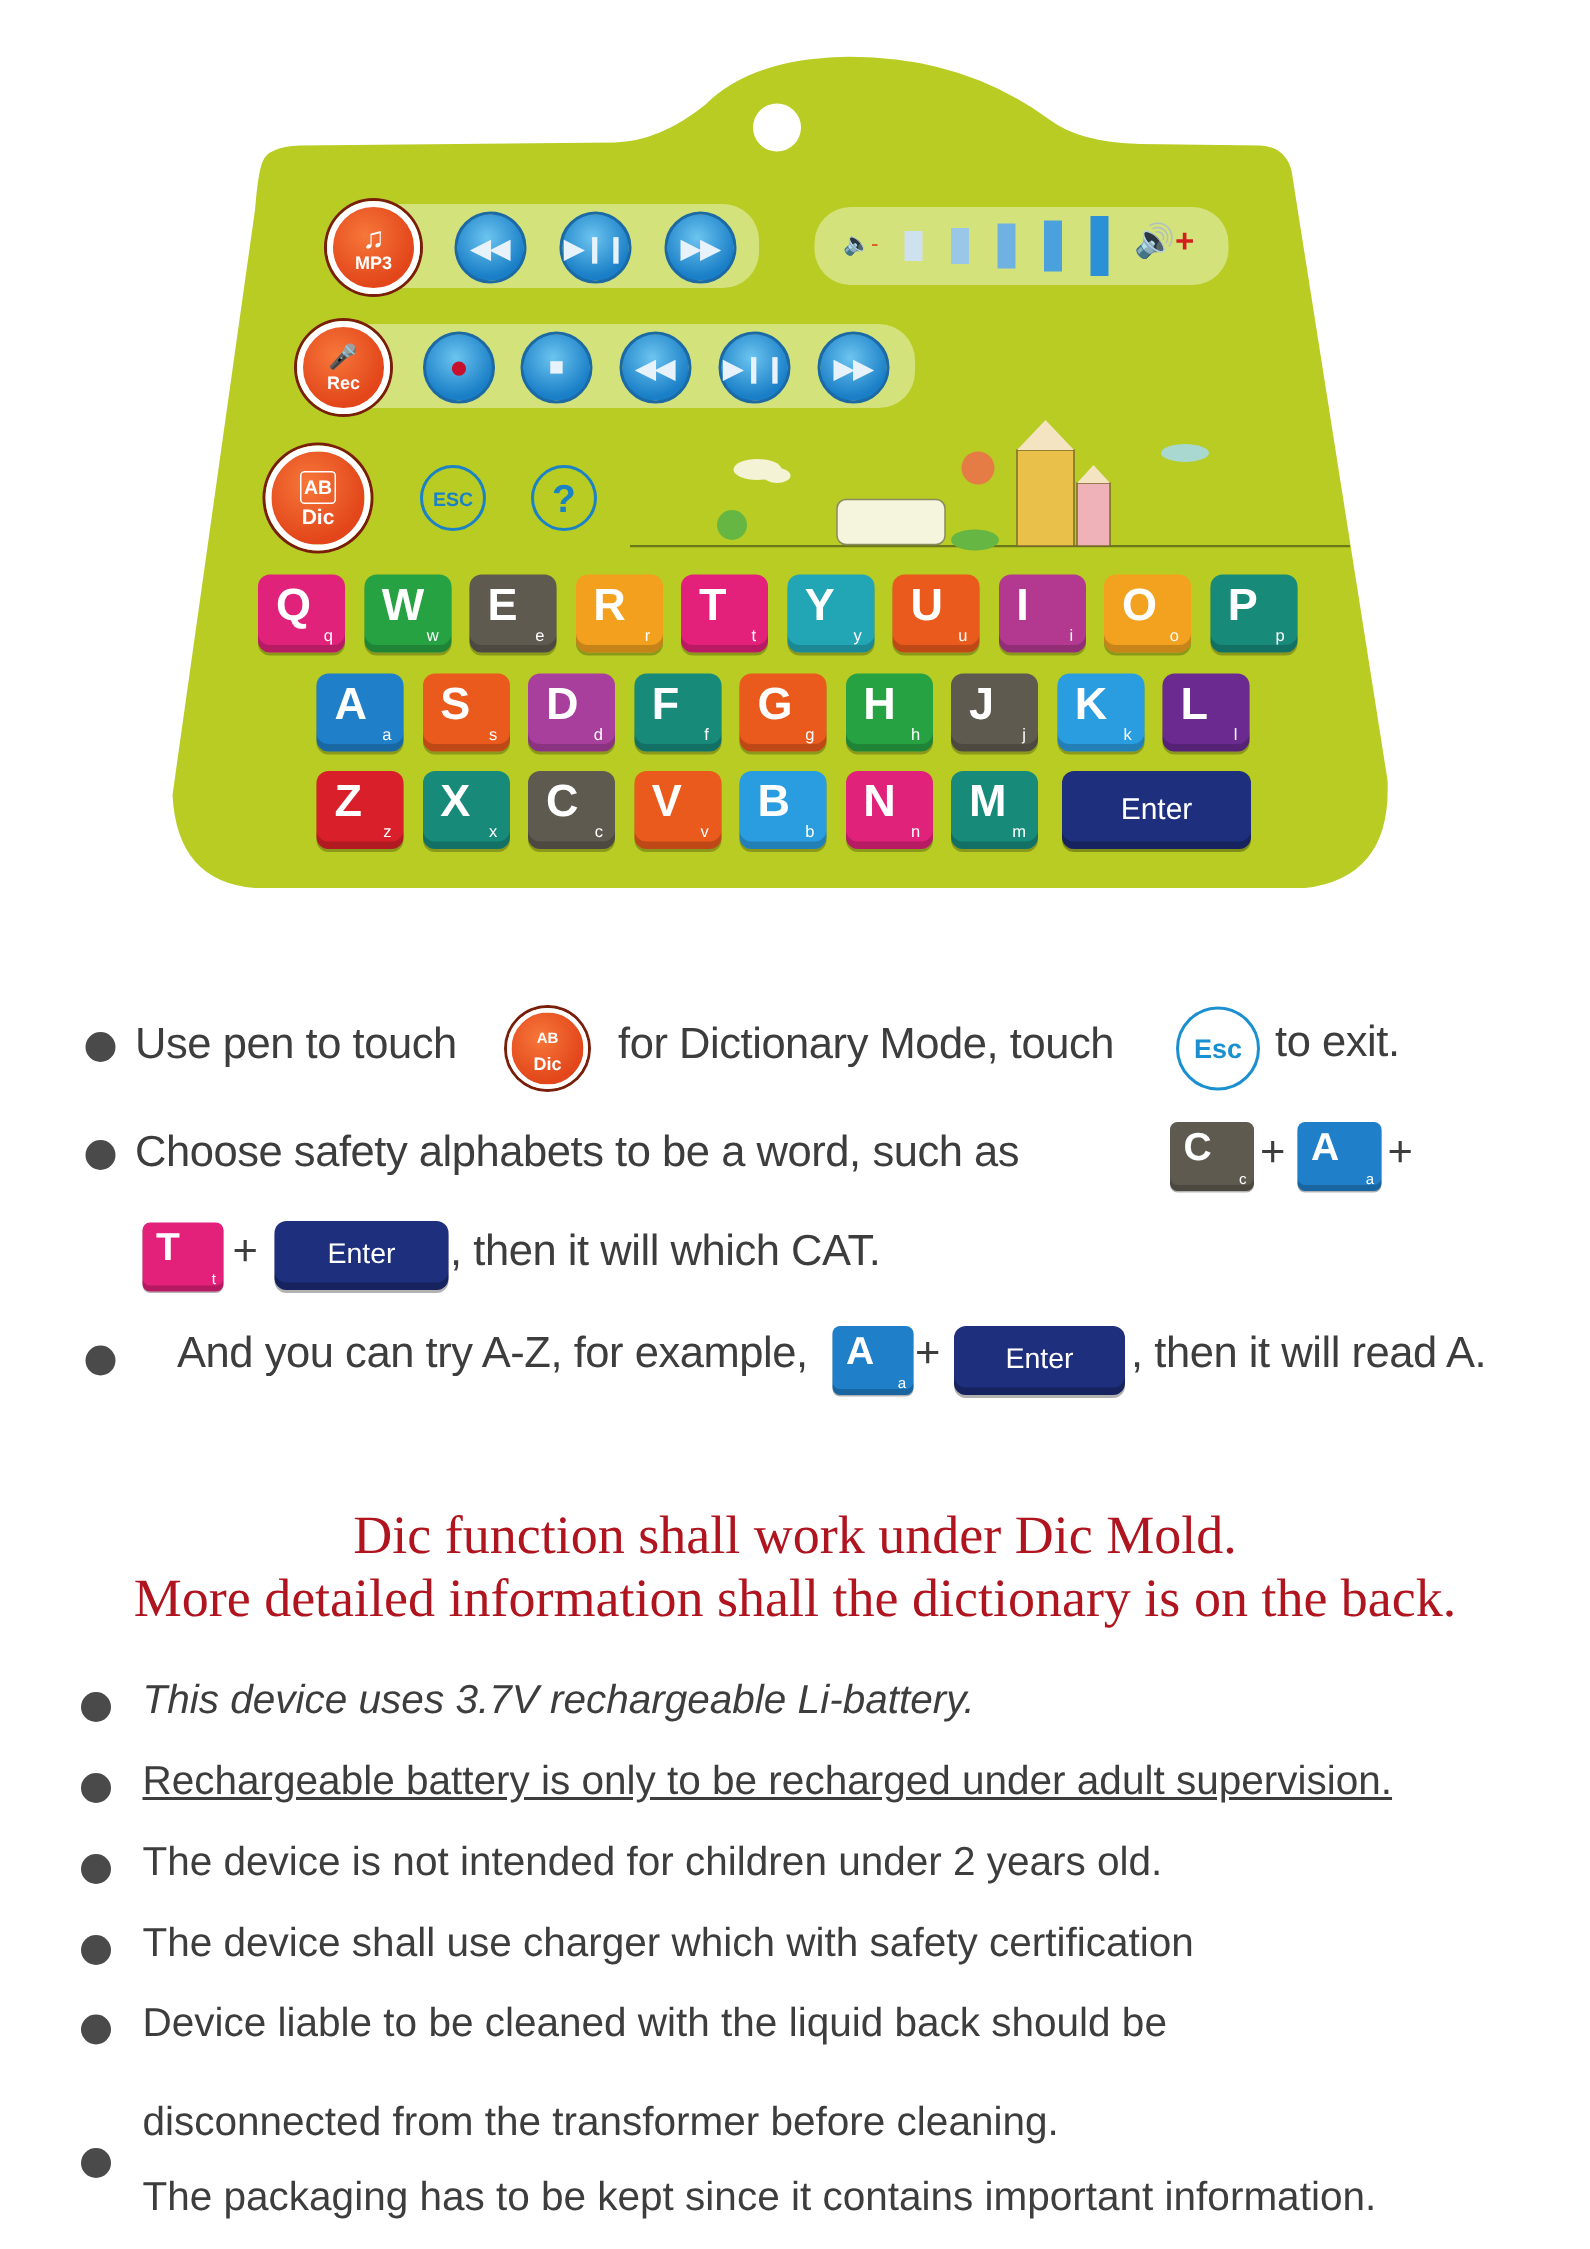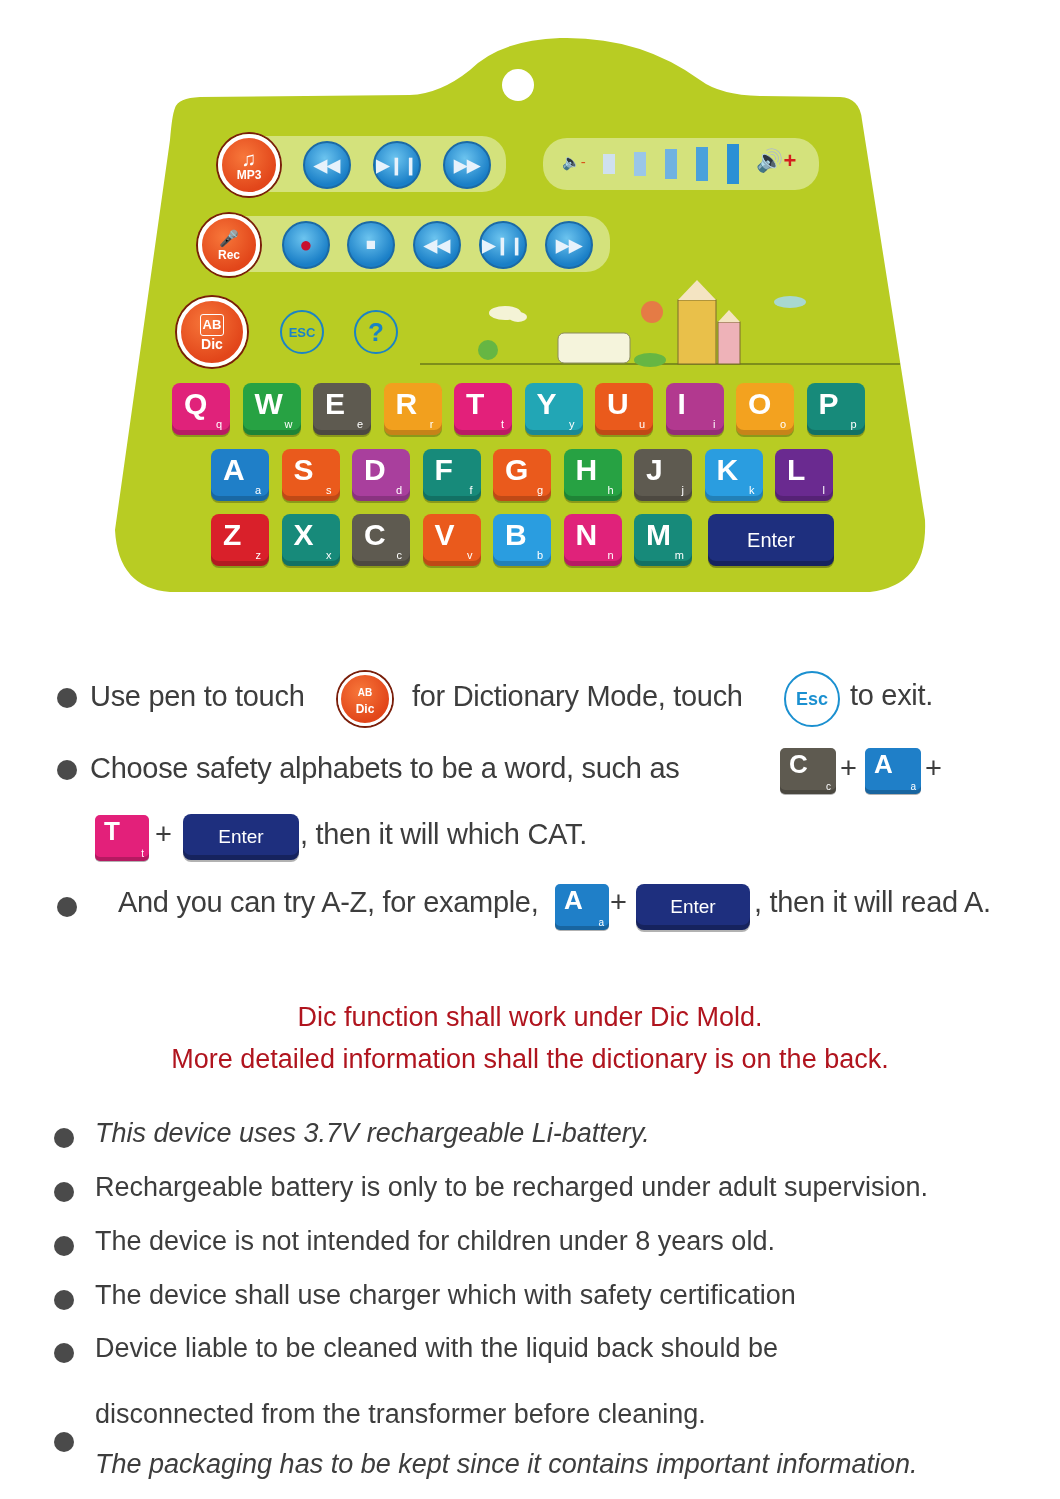--- a/index.html
+++ b/index.html
@@ -17,21 +17,21 @@
   .key .up { position:absolute; left:12px; top:4px; font-size:30px; font-weight:bold; }
   .key .lo { position:absolute; right:8px; bottom:5px; font-size:11px; }
   .enter-key { position:absolute; border-radius:8px; background:#1e2f7e; color:#fff; display:flex; align-items:center; justify-content:center; box-shadow: inset 0 -5px 0 rgba(0,0,0,0.25), 0 2px 0 rgba(0,0,0,0.3); font-size:20px; }
   .vol-bar { position:absolute; width:12px; }
   .text-line { position:absolute; font-size:29px; color:#3d3d3d; white-space:nowrap; letter-spacing:-0.3px; }
   .bullet { position:absolute; width:20px; height:20px; border-radius:50%; background:#4a4a4a; }
   .mini-key { position:absolute; border-radius:5px; color:#fff; box-shadow: inset 0 -4px 0 rgba(0,0,0,0.2), 0 1px 0 rgba(0,0,0,0.3); }
   .mini-key .up { position:absolute; left:9px; top:1px; font-size:26px; font-weight:bold; }
   .mini-key .lo { position:absolute; right:5px; bottom:2px; font-size:10px; }
   .plus { position:absolute; font-size:29px; color:#3d3d3d; }
-  .red-note { position:absolute; width:1060px; text-align:center; color:#b0141e; font-size:27px; }
+  .red-note { position:absolute; width:1060px; text-align:center; color:#b0141e; font-size:36px;font-family:Liberation Serif, serif; }
   .safety { position:absolute; font-size:27px; color:#3d3d3d; white-space:nowrap; }
 </style>
 </head>
 <body>
 
 <div class="board">
   <svg class="shape" width="1060" height="620">
     <path d="M175,108 Q178,98 200,97 L410,95 Q440,94 470,70 Q500,40 560,38 Q640,36 700,80 Q720,95 760,96 L840,97 Q860,98 862,120 L925,520 Q928,585 870,592 L170,592 Q118,588 115,530 L170,140 Q172,115 175,108 Z" fill="#b8cc23"></path>
     <circle cx="518" cy="85" r="16" fill="#ffffff"></circle>
 
@@ -253,23 +253,23 @@
   <span class="text-line" style="left:754px;top:886px;">, then it will read A.</span>
 </div>
 
 <div class="red-note" style="top:1002px;">Dic function shall work under Dic Mold.</div>
 <div class="red-note" style="top:1044px;">More detailed information shall the dictionary is on the back.</div>
 
 <div>
   <div class="bullet" style="left:54px;top:1128px;"></div>
   <span class="safety" style="left:95px;top:1118px;font-style:italic;">This device uses 3.7V rechargeable Li-battery.</span>
   <div class="bullet" style="left:54px;top:1182px;"></div>
-  <span class="safety" style="left:95px;top:1172px;">Rechargeable battery is only to be recharged under adult  supervision.</span>
+  <span class="safety" style="left:95px;top:1172px;text-decoration:underline;">Rechargeable battery is only to be recharged under adult  supervision.</span>
   <div class="bullet" style="left:54px;top:1236px;"></div>
-  <span class="safety" style="left:95px;top:1226px;">The device is not intended for children under 8  years old.</span>
+  <span class="safety" style="left:95px;top:1226px;">The device is not intended for children under 2  years old.</span>
   <div class="bullet" style="left:54px;top:1290px;"></div>
   <span class="safety" style="left:95px;top:1280px;">The device shall use charger which with safety  certification</span>
   <div class="bullet" style="left:54px;top:1343px;"></div>
   <span class="safety" style="left:95px;top:1333px;">Device liable to be cleaned with the liquid back  should be</span>
   <span class="safety" style="left:95px;top:1369px;margin-top:30px;"> disconnected from the transformer  before cleaning.</span>
   <div class="bullet" style="left:54px;top:1432px;"></div>
-  <span class="safety" style="left:95px;top:1449px;font-style:italic;">The packaging has to be kept since it contains  important information.</span>
+  <span class="safety" style="left:95px;top:1449px;">The packaging has to be kept since it contains  important information.</span>
 </div>
 
 </body></html>

